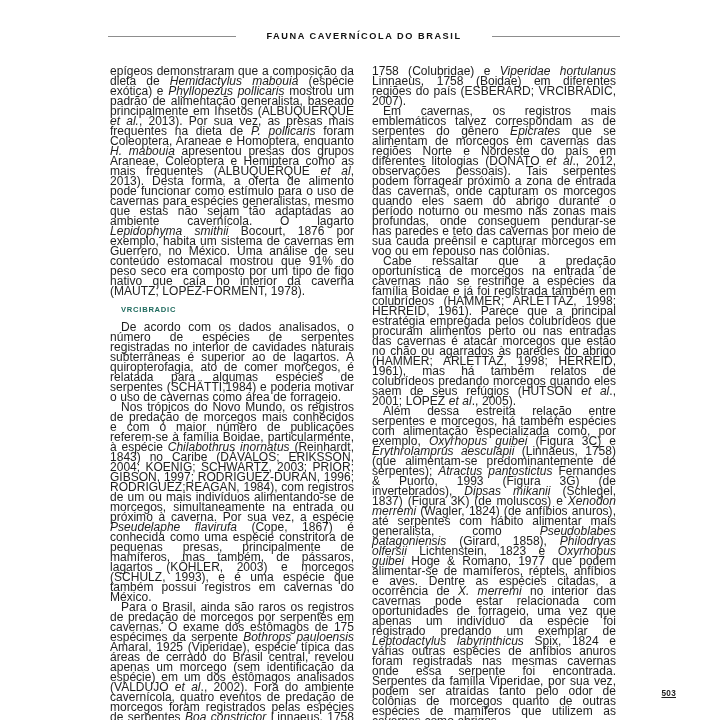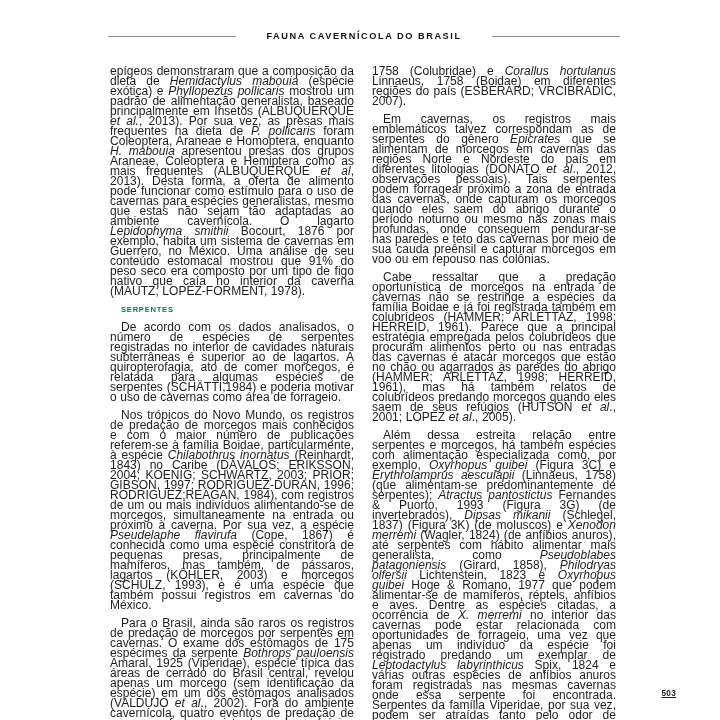--- a/index.html
+++ b/index.html
@@ -73,21 +73,21 @@
     text-justify: inter-word;
     color: #1d1d1d;
     letter-spacing: 0.02px;
     word-spacing: 0.2px;
     hyphens: manual;
   }
   p.para.indent {
     text-indent: 11px;
   }
   p.para + p.para {
-    margin-top: 8px;
+    margin-top: 0;
   }
 
   i, .sci {
     font-style: italic;
   }
 
   
   .section-heading {
     margin: 9px 0 8px 11px;
     font-size: 7.6px;
@@ -118,29 +118,29 @@
     <div class="rule rule-left"></div>
     <div class="header-title">FAUNA CAVERNÍCOLA DO BRASIL</div>
     <div class="rule rule-right"></div>
   </div>
 
   <div class="columns">
 
     <div class="column">
       <p class="para">epígeos demonstraram que a composição da dieta de <i>Hemidactylus mabouia</i> (espécie exótica) e <i>Phyllopezus pollicaris</i> mostrou um padrão de alimentação generalista, baseado principalmente em Insetos (ALBUQUERQUE <i>et al.</i>, 2013). Por sua vez, as presas mais frequentes na dieta de <i>P. pollicaris</i> foram Coleoptera, Araneae e Homoptera, enquanto <i>H. mabouia</i> apresentou presas dos grupos Araneae, Coleoptera e Hemiptera como as mais frequentes (ALBUQUERQUE <i>et al</i>, 2013). Desta forma, a oferta de alimento pode funcionar como estímulo para o uso de cavernas para espécies generalistas, mesmo que estas não sejam tão adaptadas ao ambiente cavernícola. O lagarto <i>Lepidophyma smithii</i> Bocourt, 1876 por exemplo, habita um sistema de cavernas em Guerrero, no México. Uma análise de seu conteúdo estomacal mostrou que 91% do peso seco era composto por um tipo de figo nativo que caía no interior da caverna (MAUTZ; LOPEZ-FORMENT, 1978).</p>
 
-      <div class="section-heading" style="color: rgb(31, 107, 94);">SERPENTES</div>
+      <div class="section-heading" style="color: rgb(31, 107, 94);">VRCIBRADIC</div>
 
       <p class="para indent">De acordo com os dados analisados, o número de espécies de serpentes registradas no interior de cavidades naturais subterrâneas é superior ao de lagartos. A quiropterofagia, ato de comer morcegos, é relatada para algumas espécies de serpentes (SCHÄTTI,1984) e poderia motivar o uso de cavernas como área de forrageio.</p>
       <p class="para indent">Nos trópicos do Novo Mundo, os registros de predação de morcegos mais conhecidos e com o maior número de publicações referem-se à família Boidae, particularmente, à espécie <i>Chilabothrus inornatus</i> (Reinhardt, 1843) no Caribe (DÁVALOS; ERIKSSON, 2004; KOENIG; SCHWARTZ, 2003; PRIOR; GIBSON, 1997; RODRIGUEZ-DURAN, 1996; RODRIGUEZ;REAGAN, 1984), com registros de um ou mais indivíduos alimentando-se de morcegos, simultaneamente na entrada ou próximo à caverna. Por sua vez, a espécie <i>Pseudelaphe flavirufa</i> (Cope, 1867) é conhecida como uma espécie constritora de pequenas presas, principalmente de mamíferos, mas também, de pássaros, lagartos (KÖHLER, 2003) e morcegos (SCHULZ, 1993), e é uma espécie que também possui registros em cavernas do México.</p>
       <p class="para indent">Para o Brasil, ainda são raros os registros de predação de morcegos por serpentes em cavernas. O exame dos estômagos de 175 espécimes da serpente <i>Bothrops pauloensis</i> Amaral, 1925 (Viperidae), espécie típica das áreas de cerrado do Brasil central, revelou apenas um morcego (sem identificação da espécie) em um dos estômagos analisados (VALDUJO <i>et al</i>., 2002). Fora do ambiente cavernícola, quatro eventos de predação de morcegos foram registrados pelas espécies de serpentes <i>Boa constrictor</i> Linnaeus, 1758 (Boidae), <i>Spilotes pullatus</i> Linnaeus,</p>
     </div>
 
     <div class="column">
-      <p class="para">1758 (Colubridae) e <i>Corallus hortulanus</i> Linnaeus, 1758 (Boidae) em diferentes regiões do país (ESBERARD; VRCIBRADIC, 2007).</p>
+      <p class="para">1758 (Colubridae) e <i>Viperidae hortulanus</i> Linnaeus, 1758 (Boidae) em diferentes regiões do país (ESBERARD; VRCIBRADIC, 2007).</p>
       <p class="para indent">Em cavernas, os registros mais emblemáticos talvez correspondam as de serpentes do gênero <i>Epicrates</i> que se alimentam de morcegos em cavernas das regiões Norte e Nordeste do país em diferentes litologias (DONATO <i>et al</i>., 2012, observações pessoais). Tais serpentes podem forragear próximo a zona de entrada das cavernas, onde capturam os morcegos quando eles saem do abrigo durante o período noturno ou mesmo nas zonas mais profundas, onde conseguem pendurar-se nas paredes e teto das cavernas por meio de sua cauda preênsil e capturar morcegos em voo ou em repouso nas colônias.</p>
       <p class="para indent">Cabe ressaltar que a predação oportunística de morcegos na entrada de cavernas não se restringe a espécies da família Boidae e já foi registrada também em colubrídeos (HAMMER; ARLETTAZ, 1998; HERREID, 1961). Parece que a principal estratégia empregada pelos colubrídeos que procuram alimentos perto ou nas entradas das cavernas é atacar morcegos que estão no chão ou agarrados às paredes do abrigo (HAMMER; ARLETTAZ, 1998; HERREID, 1961), mas há também relatos de colubrídeos predando morcegos quando eles saem de seus refúgios (HUTSON <i>et al</i>., 2001; LÓPEZ <i>et al</i>., 2005).</p>
       <p class="para indent">Além dessa estreita relação entre serpentes e morcegos, há também espécies com alimentação especializada como, por exemplo, <i>Oxyrhopus guibei</i> (Figura 3C) e <i>Erythrolamprus aesculapii</i> (Linnaeus, 1758) (que alimentam-se predominantemente de serpentes); <i>Atractus pantostictus</i> Fernandes &amp; Puorto, 1993 (Figura 3G) (de invertebrados), <i>Dipsas mikanii</i> (Schlegel, 1837) (Figura 3K) (de moluscos) e <i>Xenodon merremi</i> (Wagler, 1824) (de anfíbios anuros), até serpentes com hábito alimentar mais generalista, como <i>Pseudoblabes patagoniensis</i> (Girard, 1858), <i>Philodryas olfersii</i> Lichtenstein, 1823 e <i>Oxyrhopus guibei</i> Hoge &amp; Romano, 1977 que podem alimentar-se de mamíferos, répteis, anfíbios e aves. Dentre as espécies citadas, a ocorrência de <i>X. merremi</i> no interior das cavernas pode estar relacionada com oportunidades de forrageio, uma vez que apenas um indivíduo da espécie foi registrado predando um exemplar de <i>Leptodactylus labyrinthicus</i> Spix, 1824 e várias outras espécies de anfíbios anuros foram registradas nas mesmas cavernas onde essa serpente foi encontrada. Serpentes da família Viperidae, por sua vez, podem ser atraídas tanto pelo odor de colônias de morcegos quanto de outras espécies de mamíferos que utilizem as cavernas como abrigos.</p>
     </div>
 
   </div>
 
   <div class="folio">503</div>
 
 </div>

